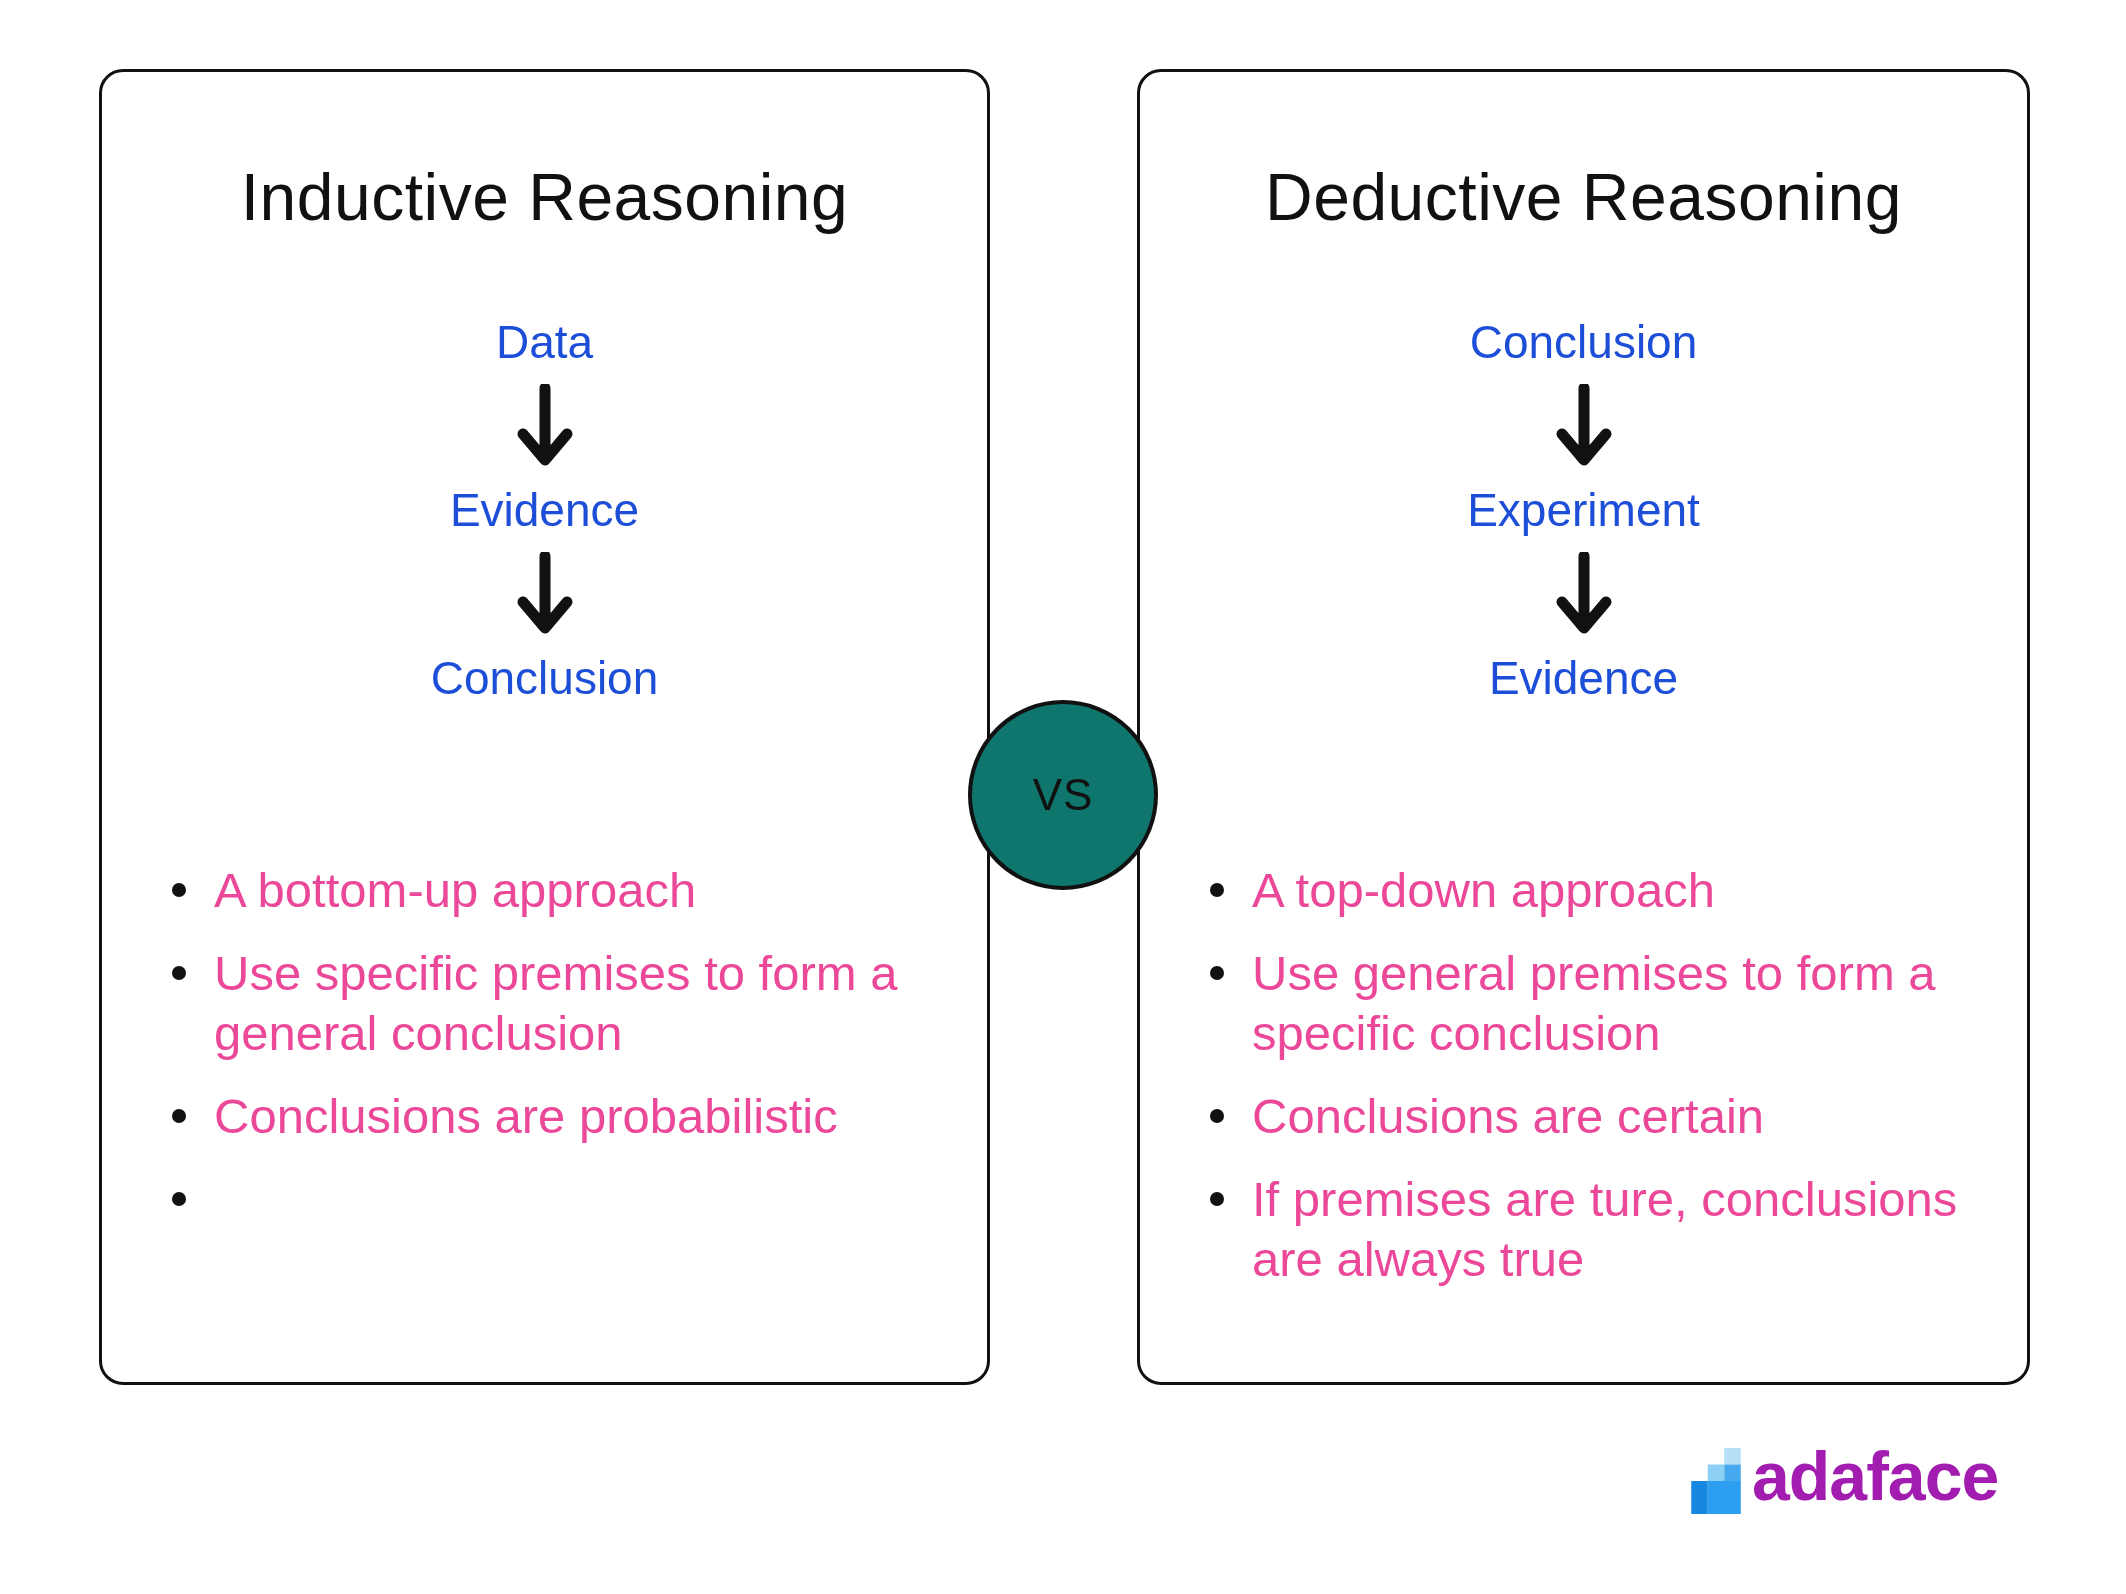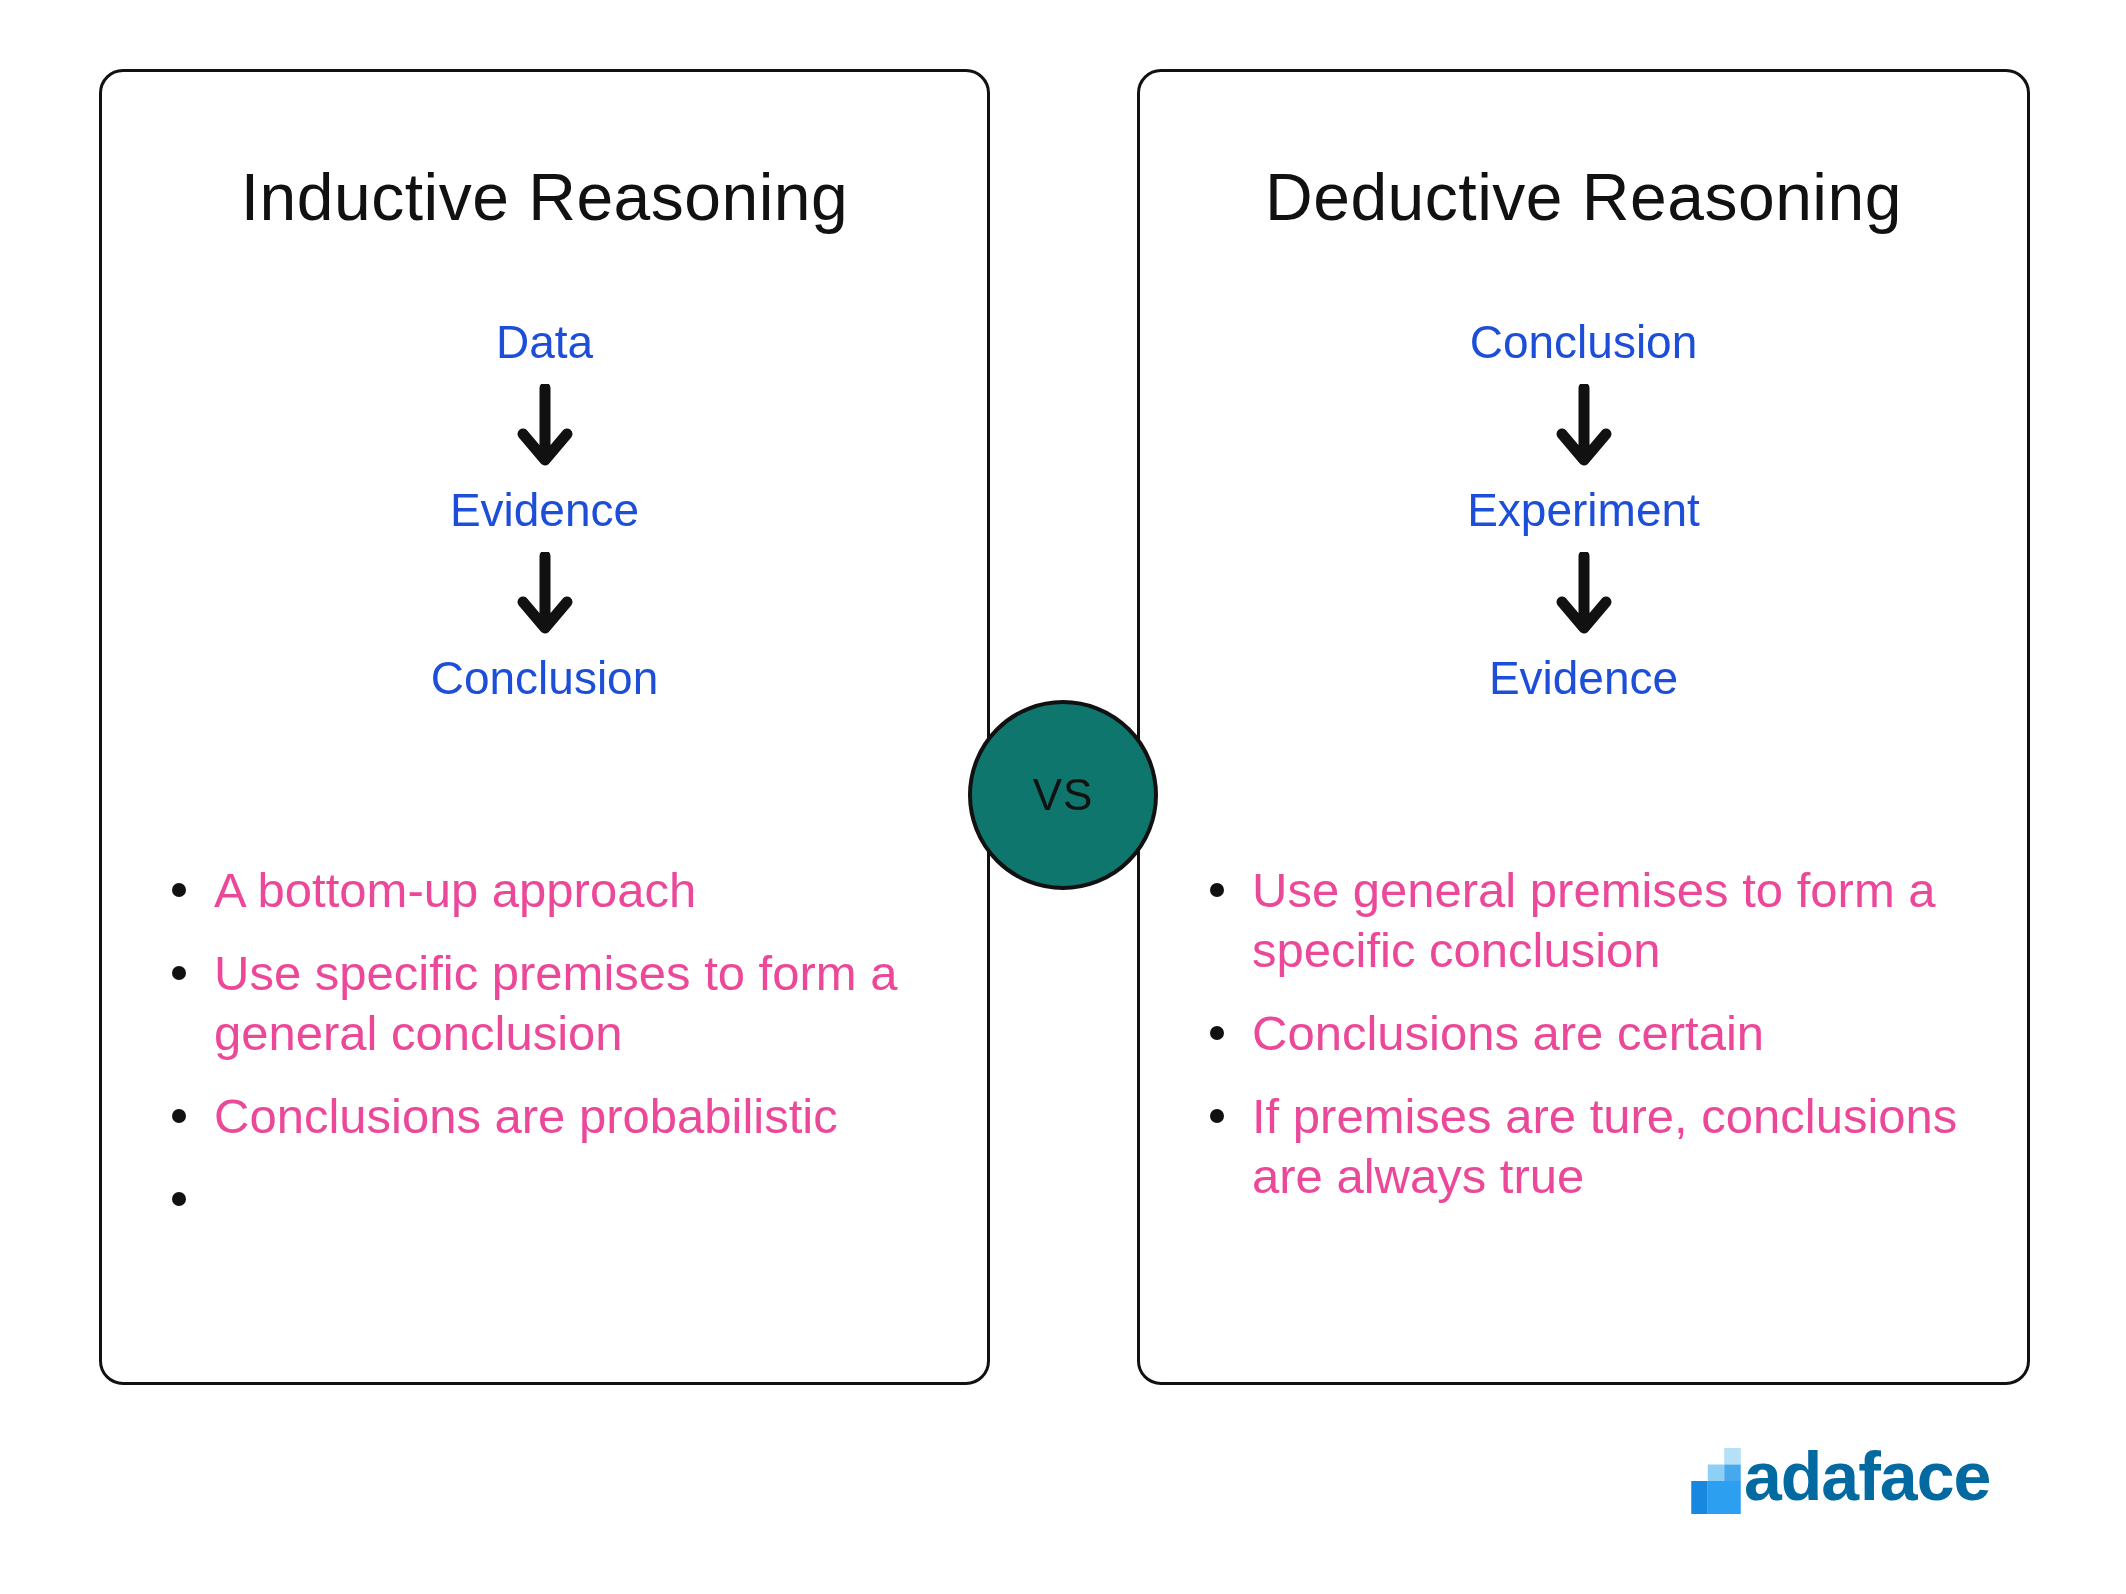--- a/index.html
+++ b/index.html
@@ -103,22 +103,22 @@
     top: 1440px;
     display: flex;
     align-items: flex-start;
   }
   .brand-icon { display: block; margin-top: 8px; }
   .brand-name {
     font-size: 68px;
     line-height: 72px;
     font-weight: bold;
     letter-spacing: -1px;
-    color: #0369a1;
-    margin-left: 2px;
+    color: #a21caf;
+    margin-left: 10px;
   }
 </style>
 </head>
 <body>
 
 <div class="canvas">
 
   <div class="card left">
     <div class="card-title">Inductive Reasoning</div>
 
@@ -163,20 +163,24 @@
         <path d="M29 4 V72 M7 50 L29 76 L51 50" fill="none" stroke="#111111" stroke-width="11" stroke-linecap="round" stroke-linejoin="round"></path>
       </svg>
       <div class="flow-label">Experiment</div>
       <svg class="flow-arrow" width="58" height="84" viewBox="0 0 58 84">
         <path d="M29 4 V72 M7 50 L29 76 L51 50" fill="none" stroke="#111111" stroke-width="11" stroke-linecap="round" stroke-linejoin="round"></path>
       </svg>
       <div class="flow-label">Evidence</div>
     </div>
 
     <ul class="bullets">
+      <li>
+        <span class="bullet-dot"></span>
+        <span class="bullet-text">A top-down approach</span>
+      </li>
       <li>
         <span class="bullet-dot"></span>
         <span class="bullet-text">Use general premises to form a
 specific conclusion</span>
       </li>
       <li>
         <span class="bullet-dot"></span>
         <span class="bullet-text">Conclusions are certain</span>
       </li>
       <li>

